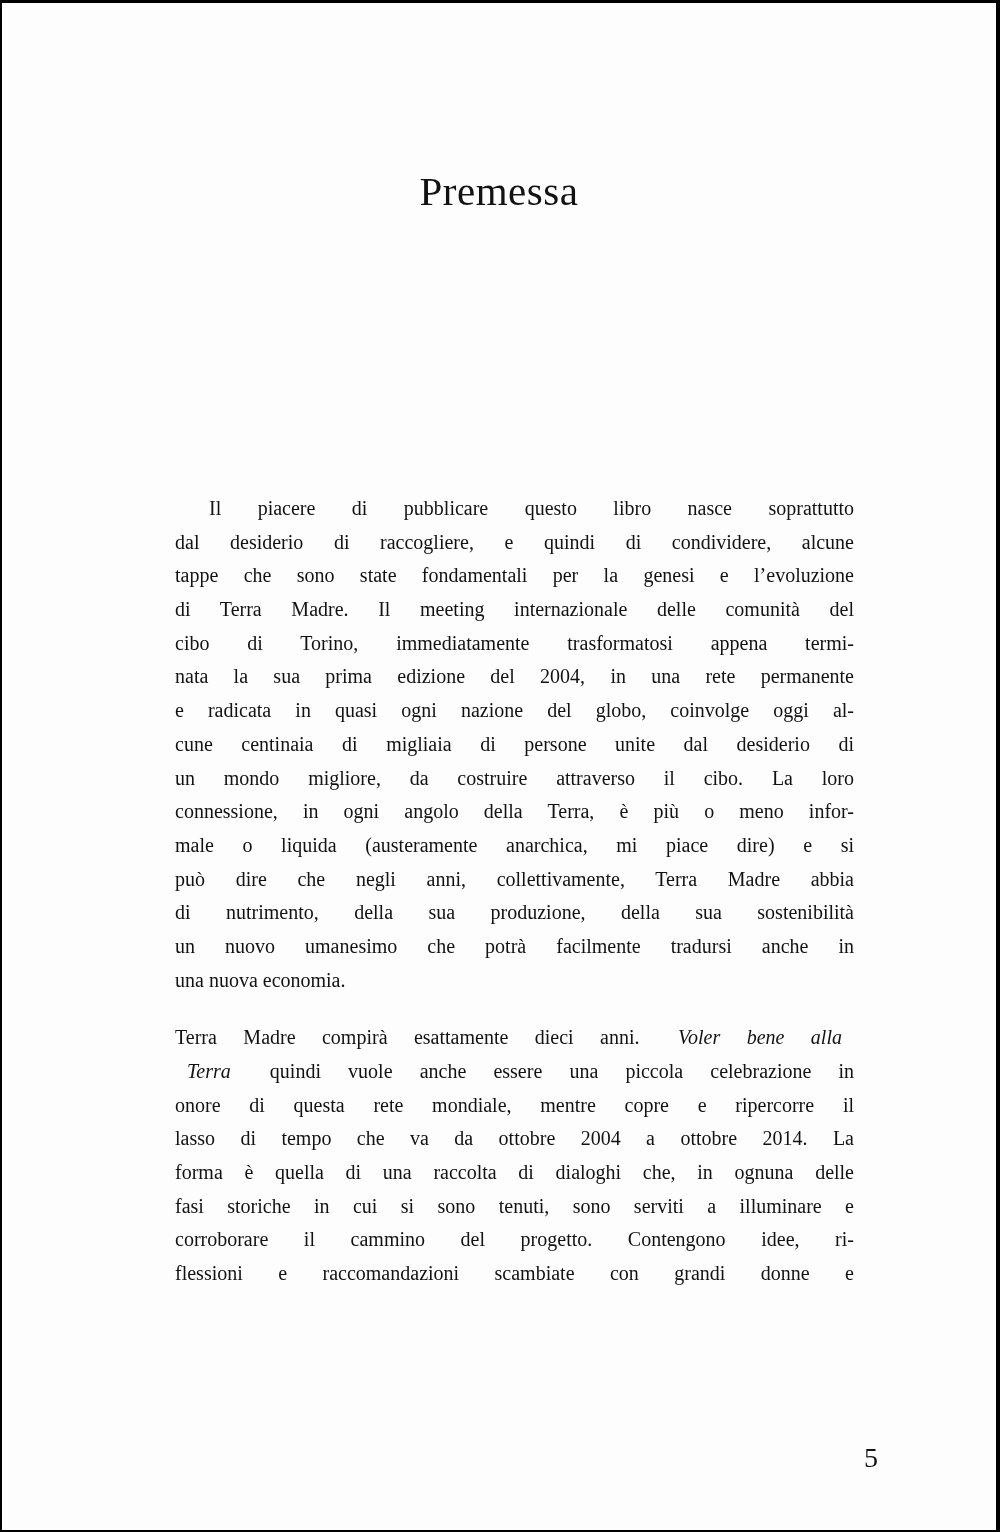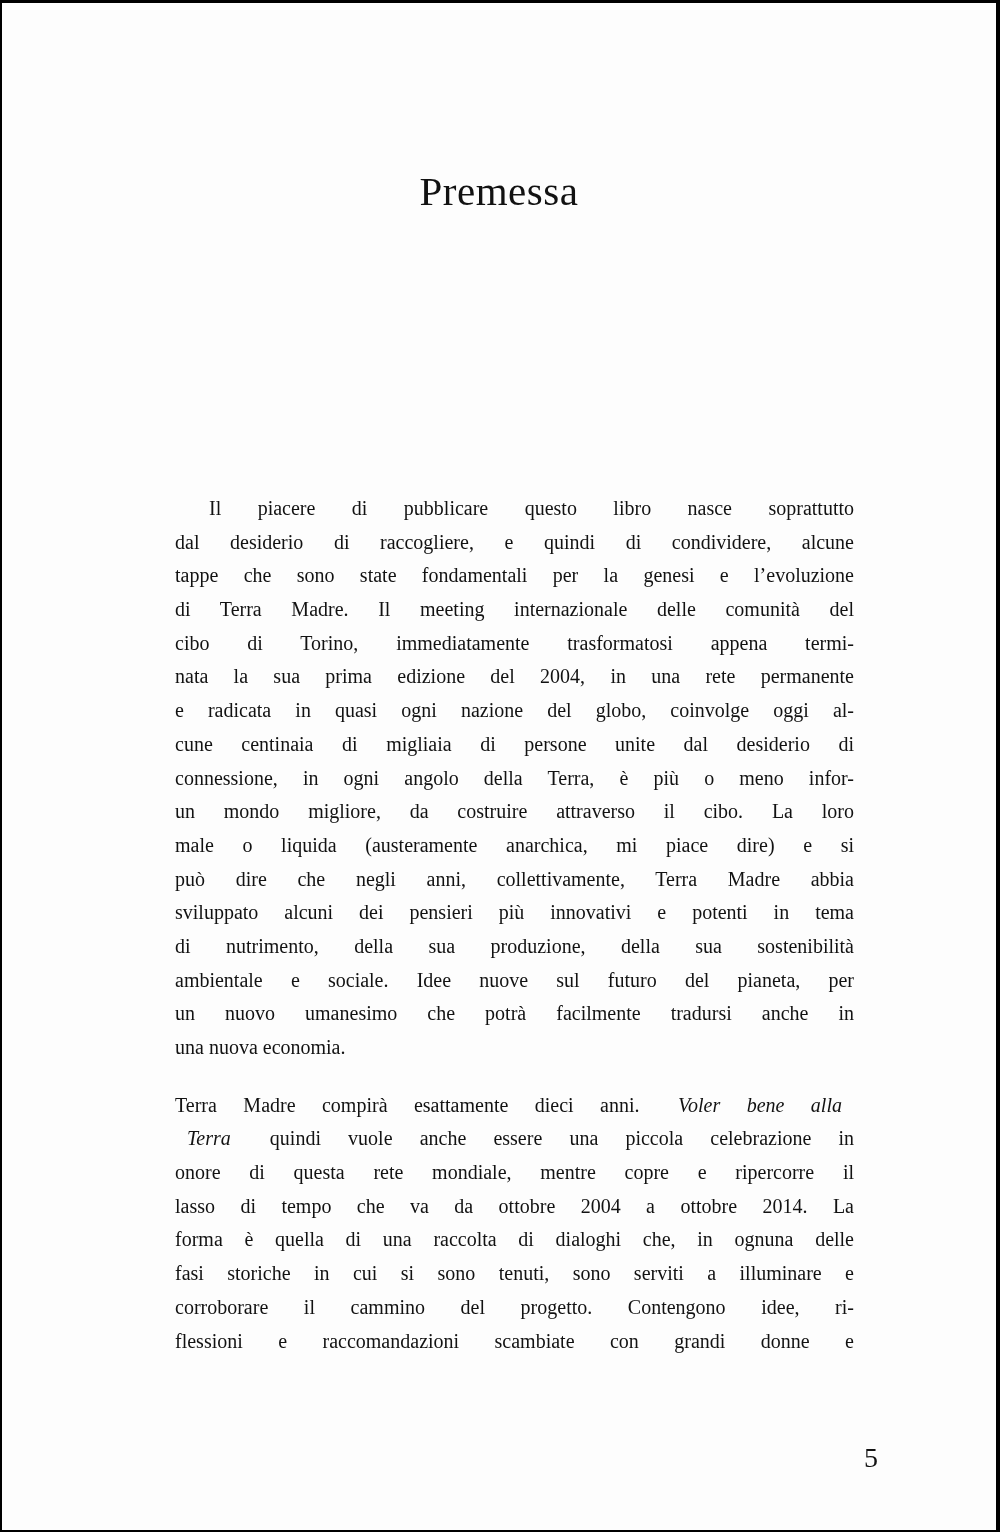--- a/index.html
+++ b/index.html
@@ -83,27 +83,25 @@
   <div class="body-text">
       <div class="paragraph">
         <div class="line indent">Il piacere di pubblicare questo libro nasce soprattutto</div>
         <div class="line">dal desiderio di raccogliere, e quindi di condividere, alcune</div>
         <div class="line">tappe che sono state fondamentali per la genesi e l’evoluzione</div>
         <div class="line">di Terra Madre. Il meeting internazionale delle comunità del</div>
         <div class="line">cibo di Torino, immediatamente trasformatosi appena termi-</div>
         <div class="line">nata la sua prima edizione del 2004, in una rete permanente</div>
         <div class="line">e radicata in quasi ogni nazione del globo, coinvolge oggi al-</div>
         <div class="line">cune centinaia di migliaia di persone unite dal desiderio di</div>
+        <div class="line">un mondo migliore, da costruire attraverso il cibo. La loro</div>
         <div class="line">connessione, in ogni angolo della Terra, è più o meno infor-</div>
-        <div class="line">un mondo migliore, da costruire attraverso il cibo. La loro</div>
         <div class="line">male o liquida (austeramente anarchica, mi piace dire) e si</div>
         <div class="line">può dire che negli anni, collettivamente, Terra Madre abbia</div>
-        <div class="line">sviluppato alcuni dei pensieri più innovativi e potenti in tema</div>
         <div class="line">di nutrimento, della sua produzione, della sua sostenibilità</div>
-        <div class="line">ambientale e sociale. Idee nuove sul futuro del pianeta, per</div>
         <div class="line">un nuovo umanesimo che potrà facilmente tradursi anche in</div>
         <div class="line no-justify">una nuova economia.</div>
       </div>
       <div class="paragraph">
         <div class="line">Terra Madre compirà esattamente dieci anni. <em>Voler bene alla</em></div>
         <div class="line"><em>Terra</em> quindi vuole anche essere una piccola celebrazione in</div>
         <div class="line">onore di questa rete mondiale, mentre copre e ripercorre il</div>
         <div class="line">lasso di tempo che va da ottobre 2004 a ottobre 2014. La</div>
         <div class="line">forma è quella di una raccolta di dialoghi che, in ognuna delle</div>
         <div class="line">fasi storiche in cui si sono tenuti, sono serviti a illuminare e</div>

